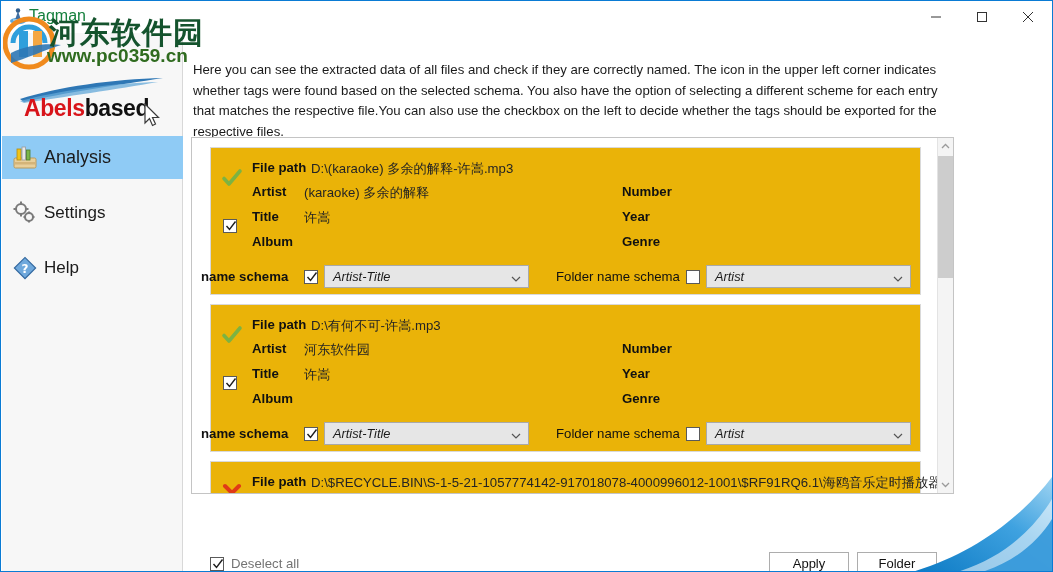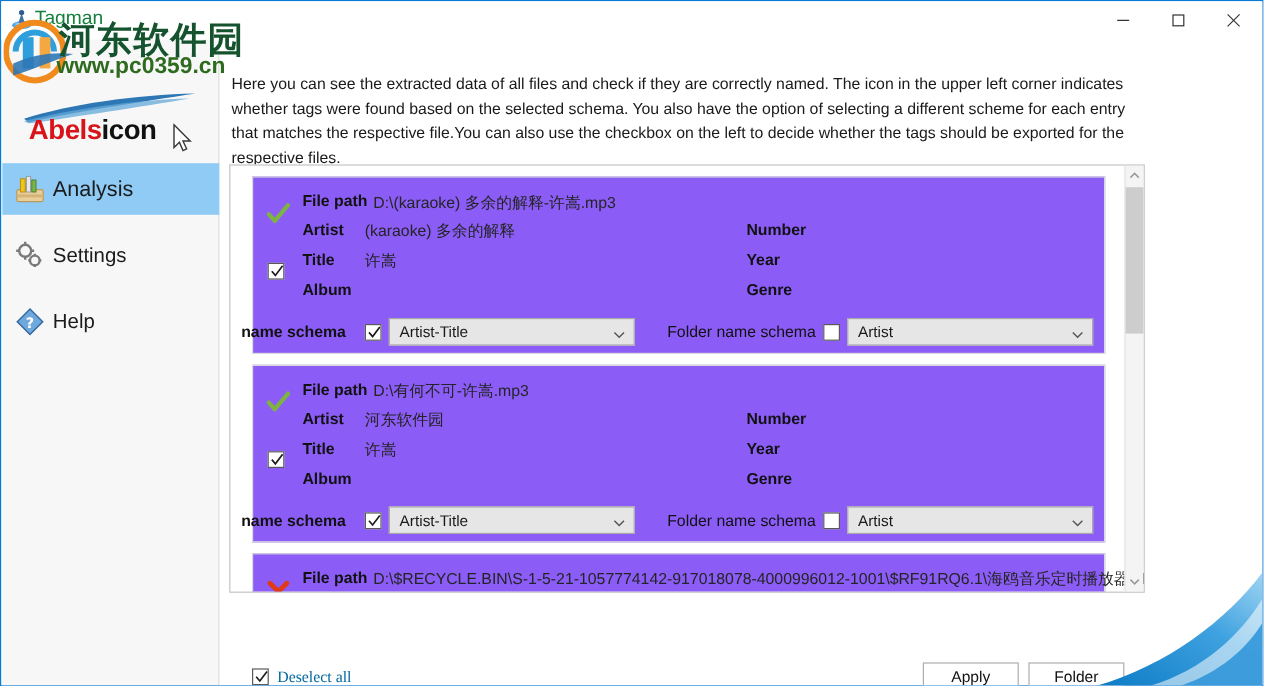--- a/index.html
+++ b/index.html
@@ -105,21 +105,21 @@
     overflow: hidden;
   }
   #list-inner { position: absolute; left: 0; top: 0; width: 747px; }
 
   .entry-wrap { position: relative; width: 747px; }
   .entry-panel {
     position: relative;
     margin: 9px 10px 0 18px;
     width: 711px;
     border: 1px solid #d9d9d9;
-    background: #8b5cf6;
+    background: #eab308;
     height: 148px;
   }
   .status-icon { position: absolute; left: 10px; top: 19px; width: 22px; height: 22px; }
   .sel-check {
     position: absolute; left: 12px; top: 71px;
     width: 14px; height: 14px;
     border: 1px solid #5a5a5a; background: #fff;
   }
   .sel-check svg { position: absolute; left: 1px; top: 0px; }
 
@@ -147,21 +147,21 @@
     border: 1px solid #5a5a5a; background: #fff;
   }
   .schema-chk svg { position:absolute; left:1px; top:0px; }
   .combo {
     position: absolute; top: 2px; height: 23px;
     background: #e6e6e6;
     border: 1px solid #a9a9a9;
     font-size: 12.8px; color: #1a1a1a;
     display: flex; align-items: center;
   }
-  .combo .combo-text { margin-left: 8px; }
+  .combo .combo-text { margin-left: 8px; font-style: italic; }
   .combo .combo-arrow { position: absolute; right: 7px; top: 5px; }
 
   
   .sr-name-lbl { left: 8px; font-weight: bold; }
   .sr-name-chk { left: 93px; }
   .sr-name-combo { left: 113px; width: 205px; }
   .sr-folder-lbl { left: 345px; }
   .sr-folder-chk { left: 475px; }
   .sr-folder-combo { left: 495px; width: 205px; }
 
@@ -181,21 +181,21 @@
   #sb-thumb {
     position: absolute; left: 0; top: 18px;
     width: 15px; height: 122px;
     background: #cdcdcd;
   }
 
   
   #deselect-row {
     position: absolute; left: 27px; top: 523px;
     display: flex; align-items: center;
-    font-size: 13.2px; color: #0369a1; font-family: Liberation Serif, serif;
+    font-size: 13.2px; color: #737373;
   }
   #deselect-box {
     position: relative; width: 14px; height: 14px;
     border: 1px solid #5a5a5a; background: #fff; margin-right: 7px;
   }
   #deselect-box svg { position: absolute; left: 1px; top: 0; }
 
   .btn {
     position: absolute; top: 519px;
     width: 80px; height: 23px;
@@ -272,21 +272,21 @@
 
   <div id="sidebar">
     <div id="logo-area">
       <span id="logo-swoosh">
         <svg width="150" height="26" viewBox="0 0 150 26">
           <path d="M2 22 C 40 10, 95 2, 145 1 C 100 8, 45 16, 6 25 Z" fill="#2e77b5"></path>
           <path d="M2 24 C 40 14, 95 6, 140 5 C 100 12, 45 20, 6 26 Z" fill="#63a8d8" opacity="0.75"></path>
         </svg>
       </span>
       <div id="abelssoft-logo">
-        <span class="red">Abels</span><span class="blk">icon</span>
+        <span class="red">Abels</span><span class="blk">based</span>
       </div>
       <span id="logo-cursor">
         <svg width="18" height="26" viewBox="0 0 18 26">
           <path d="M1 1 L1 20 L5.5 15.5 L8.5 22.5 L11.5 21 L8.5 14.5 L14.5 14.5 Z" fill="#ffffff" stroke="#3a3a3a" stroke-width="1.2"></path>
         </svg>
       </span>
     </div>
 
     <div id="nav-arrow"></div>
 

